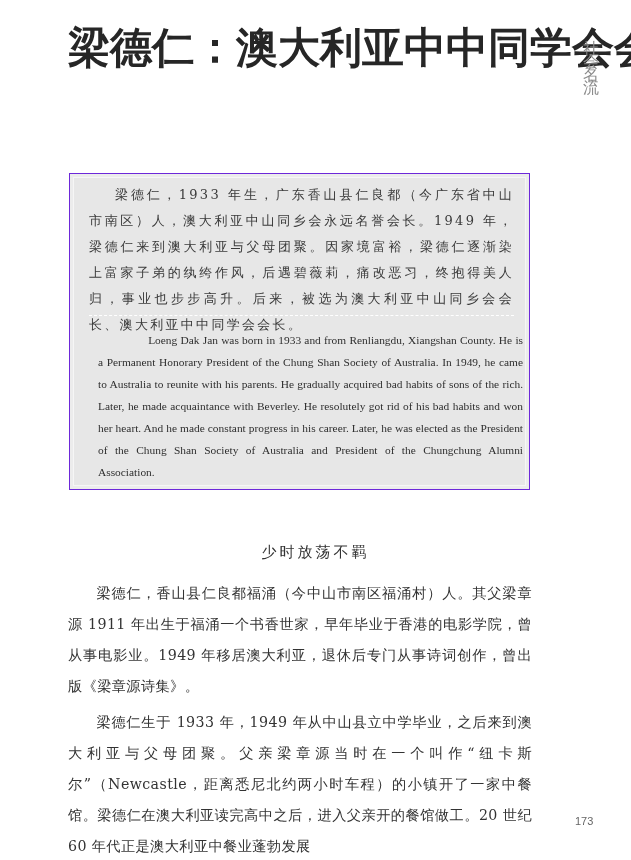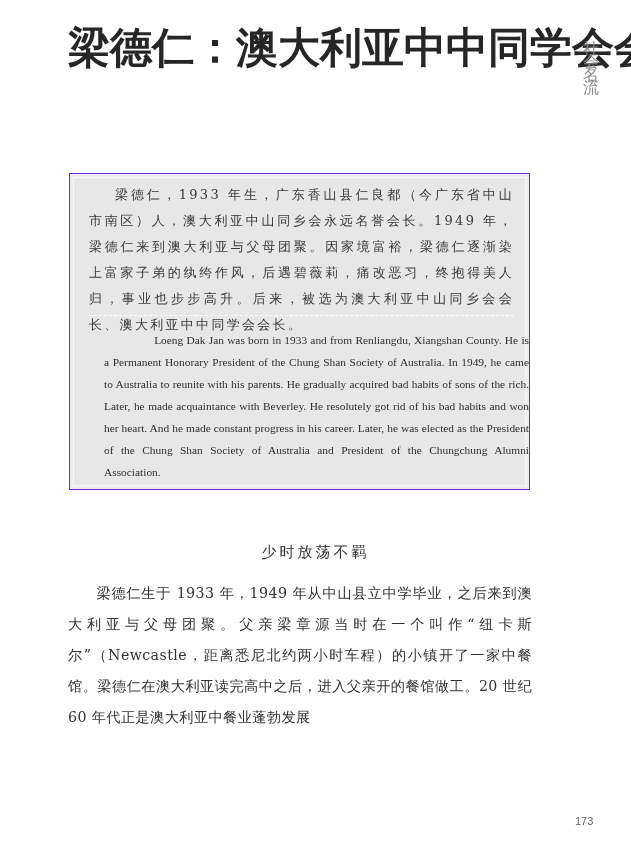--- a/index.html
+++ b/index.html
@@ -75,21 +75,21 @@
     .dash-sep {
       position: absolute;
       left: 15px;
       top: 137px;
       width: 425px;
       height: 0;
       border-top: 1px dashed #ffffff;
     }
     .en-summary {
       position: absolute;
-      left: 30px;
+      left: 24px;
       top: 151px;
       width: 425px;
       font-size: 11.4px;
       line-height: 22px;
       color: #2e2e2e;
       text-indent: 4.4em;
       text-align: justify;
       font-family: "Liberation Serif", "DejaVu Serif", serif;
       margin: 0;
     }
@@ -141,16 +141,17 @@
   <div class="summary-inner">
     <p class="cn-summary">梁德仁，1933 年生，广东香山县仁良都（今广东省中山市南区）人，澳大利亚中山同乡会永远名誉会长。1949 年，梁德仁来到澳大利亚与父母团聚。因家境富裕，梁德仁逐渐染上富家子弟的纨绔作风，后遇碧薇莉，痛改恶习，终抱得美人归，事业也步步高升。后来，被选为澳大利亚中山同乡会会长、澳大利亚中中同学会会长。</p>
     <div class="dash-sep"></div>
     <p class="en-summary">Loeng Dak Jan was born in 1933 and from Renliangdu, Xiangshan County. He is a Permanent Honorary President of the Chung Shan Society of Australia. In 1949, he came to Australia to reunite with his parents. He gradually acquired bad habits of sons of the rich. Later, he made acquaintance with Beverley. He resolutely got rid of his bad habits and won her heart. And he made constant progress in his career. Later, he was elected as the President of the Chung Shan Society of Australia and President of the Chungchung Alumni Association.</p>
   </div>
 </div>
 
 <div class="section-heading">少时放荡不羁</div>
 
 <div class="body-text">
+  <p>梁德仁，香山县仁良都福涌（今中山市南区福涌村）人。其父梁章源 1911 年出生于福涌一个书香世家，早年毕业于香港的电影学院，曾从事电影业。1949 年移居澳大利亚，退休后专门从事诗词创作，曾出版《梁章源诗集》。</p>
   <p>梁德仁生于 1933 年，1949 年从中山县立中学毕业，之后来到澳大利亚与父母团聚。父亲梁章源当时在一个叫作“纽卡斯尔”（Newcastle，距离悉尼北约两小时车程）的小镇开了一家中餐馆。梁德仁在澳大利亚读完高中之后，进入父亲开的餐馆做工。20 世纪 60 年代正是澳大利亚中餐业蓬勃发展</p>
 </div>
 
 <div class="page-number">173</div>
 
 </body></html>

